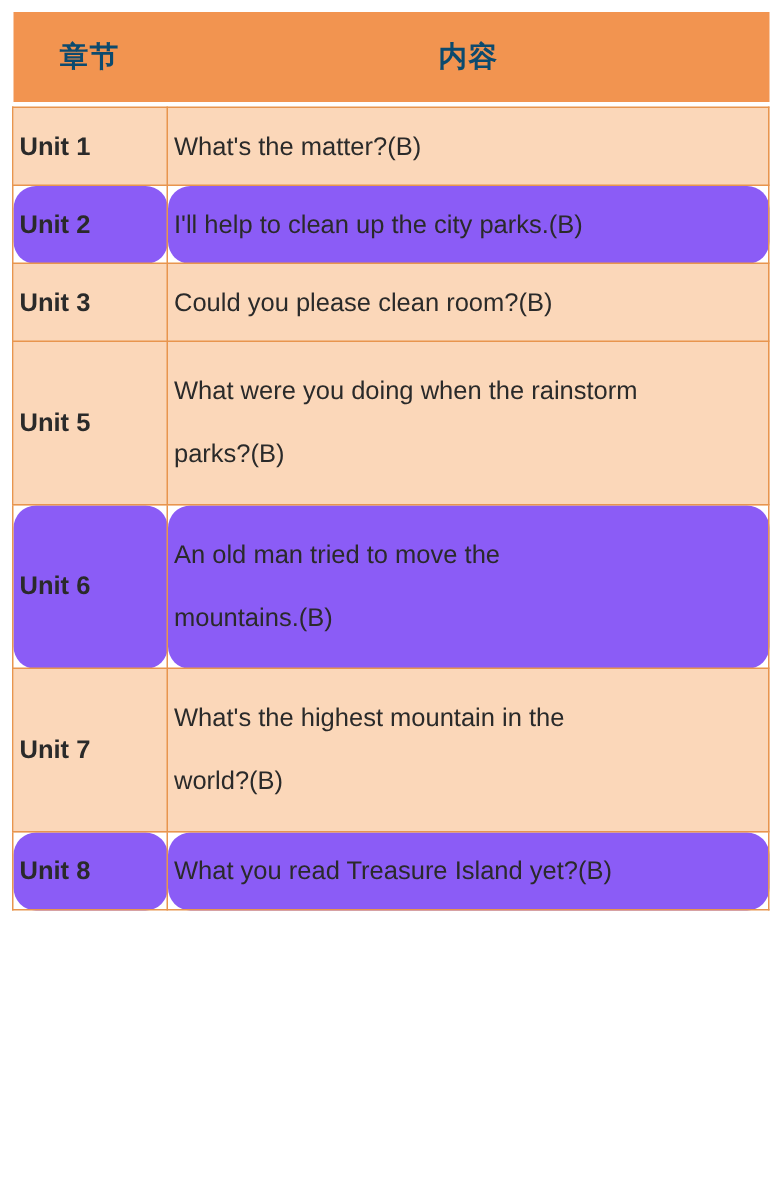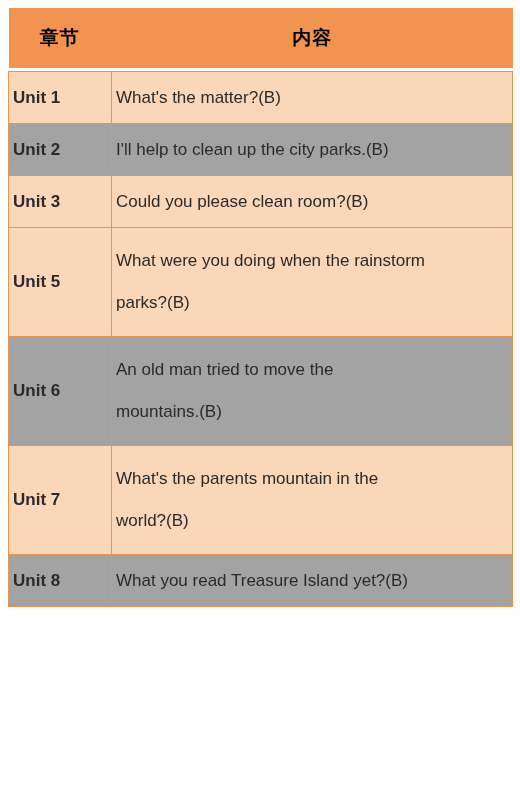--- a/index.html
+++ b/index.html
@@ -87,21 +87,21 @@
   
   tbody tr.row-single td { height: 51px; }
 
   
   tbody tr.row-double td { height: 108px; }
   tbody tr.row-double td.cell-content { line-height: 2.45; }
 
   
   .wrap-line { display: block; }
 </style>
-<style>thead tr.header-row th{background:#F29450;color:#000000;}thead tr.header-row th.th-chapter{border-right:1px solid #F29450;}tbody td{border-color:#E8954E;color:#2a2a2a;}tbody tr.row-tinted td{background:#FBD7B9;}tbody tr.row-plain td{background:#a3a3a3;}</style></head>
+<style>thead tr.header-row th{background:#F29450;color:#0c4a6e;}thead tr.header-row th.th-chapter{border-right:1px solid #F29450;}tbody td{border-color:#E8954E;color:#2a2a2a;}tbody tr.row-tinted td{background:#FBD7B9;}tbody tr.row-plain td{background:#8b5cf6;border-radius:15px;}</style></head>
 <body>
 
 <div class="table-wrap">
   <table class="unit-table">
     <colgroup>
       <col class="col-chapter">
       <col class="col-content">
     </colgroup>
     <thead>
       <tr class="header-row">
@@ -137,21 +137,21 @@
         <tr class="row-plain row-double">
           <td class="cell-chapter">Unit 6</td>
           <td class="cell-content">
             <span class="wrap-line">An old man tried to move the</span>
             <span class="wrap-line">mountains.(B)</span>
           </td>
         </tr>
         <tr class="row-tinted row-double">
           <td class="cell-chapter">Unit 7</td>
           <td class="cell-content">
-            <span class="wrap-line">What's the parents mountain in the</span>
+            <span class="wrap-line">What's the highest mountain in the</span>
             <span class="wrap-line">world?(B)</span>
           </td>
         </tr>
         <tr class="row-plain row-single">
           <td class="cell-chapter">Unit 8</td>
           <td class="cell-content">What you read Treasure Island yet?(B)</td>
         </tr>
       </tbody>
   </table>
 </div>

